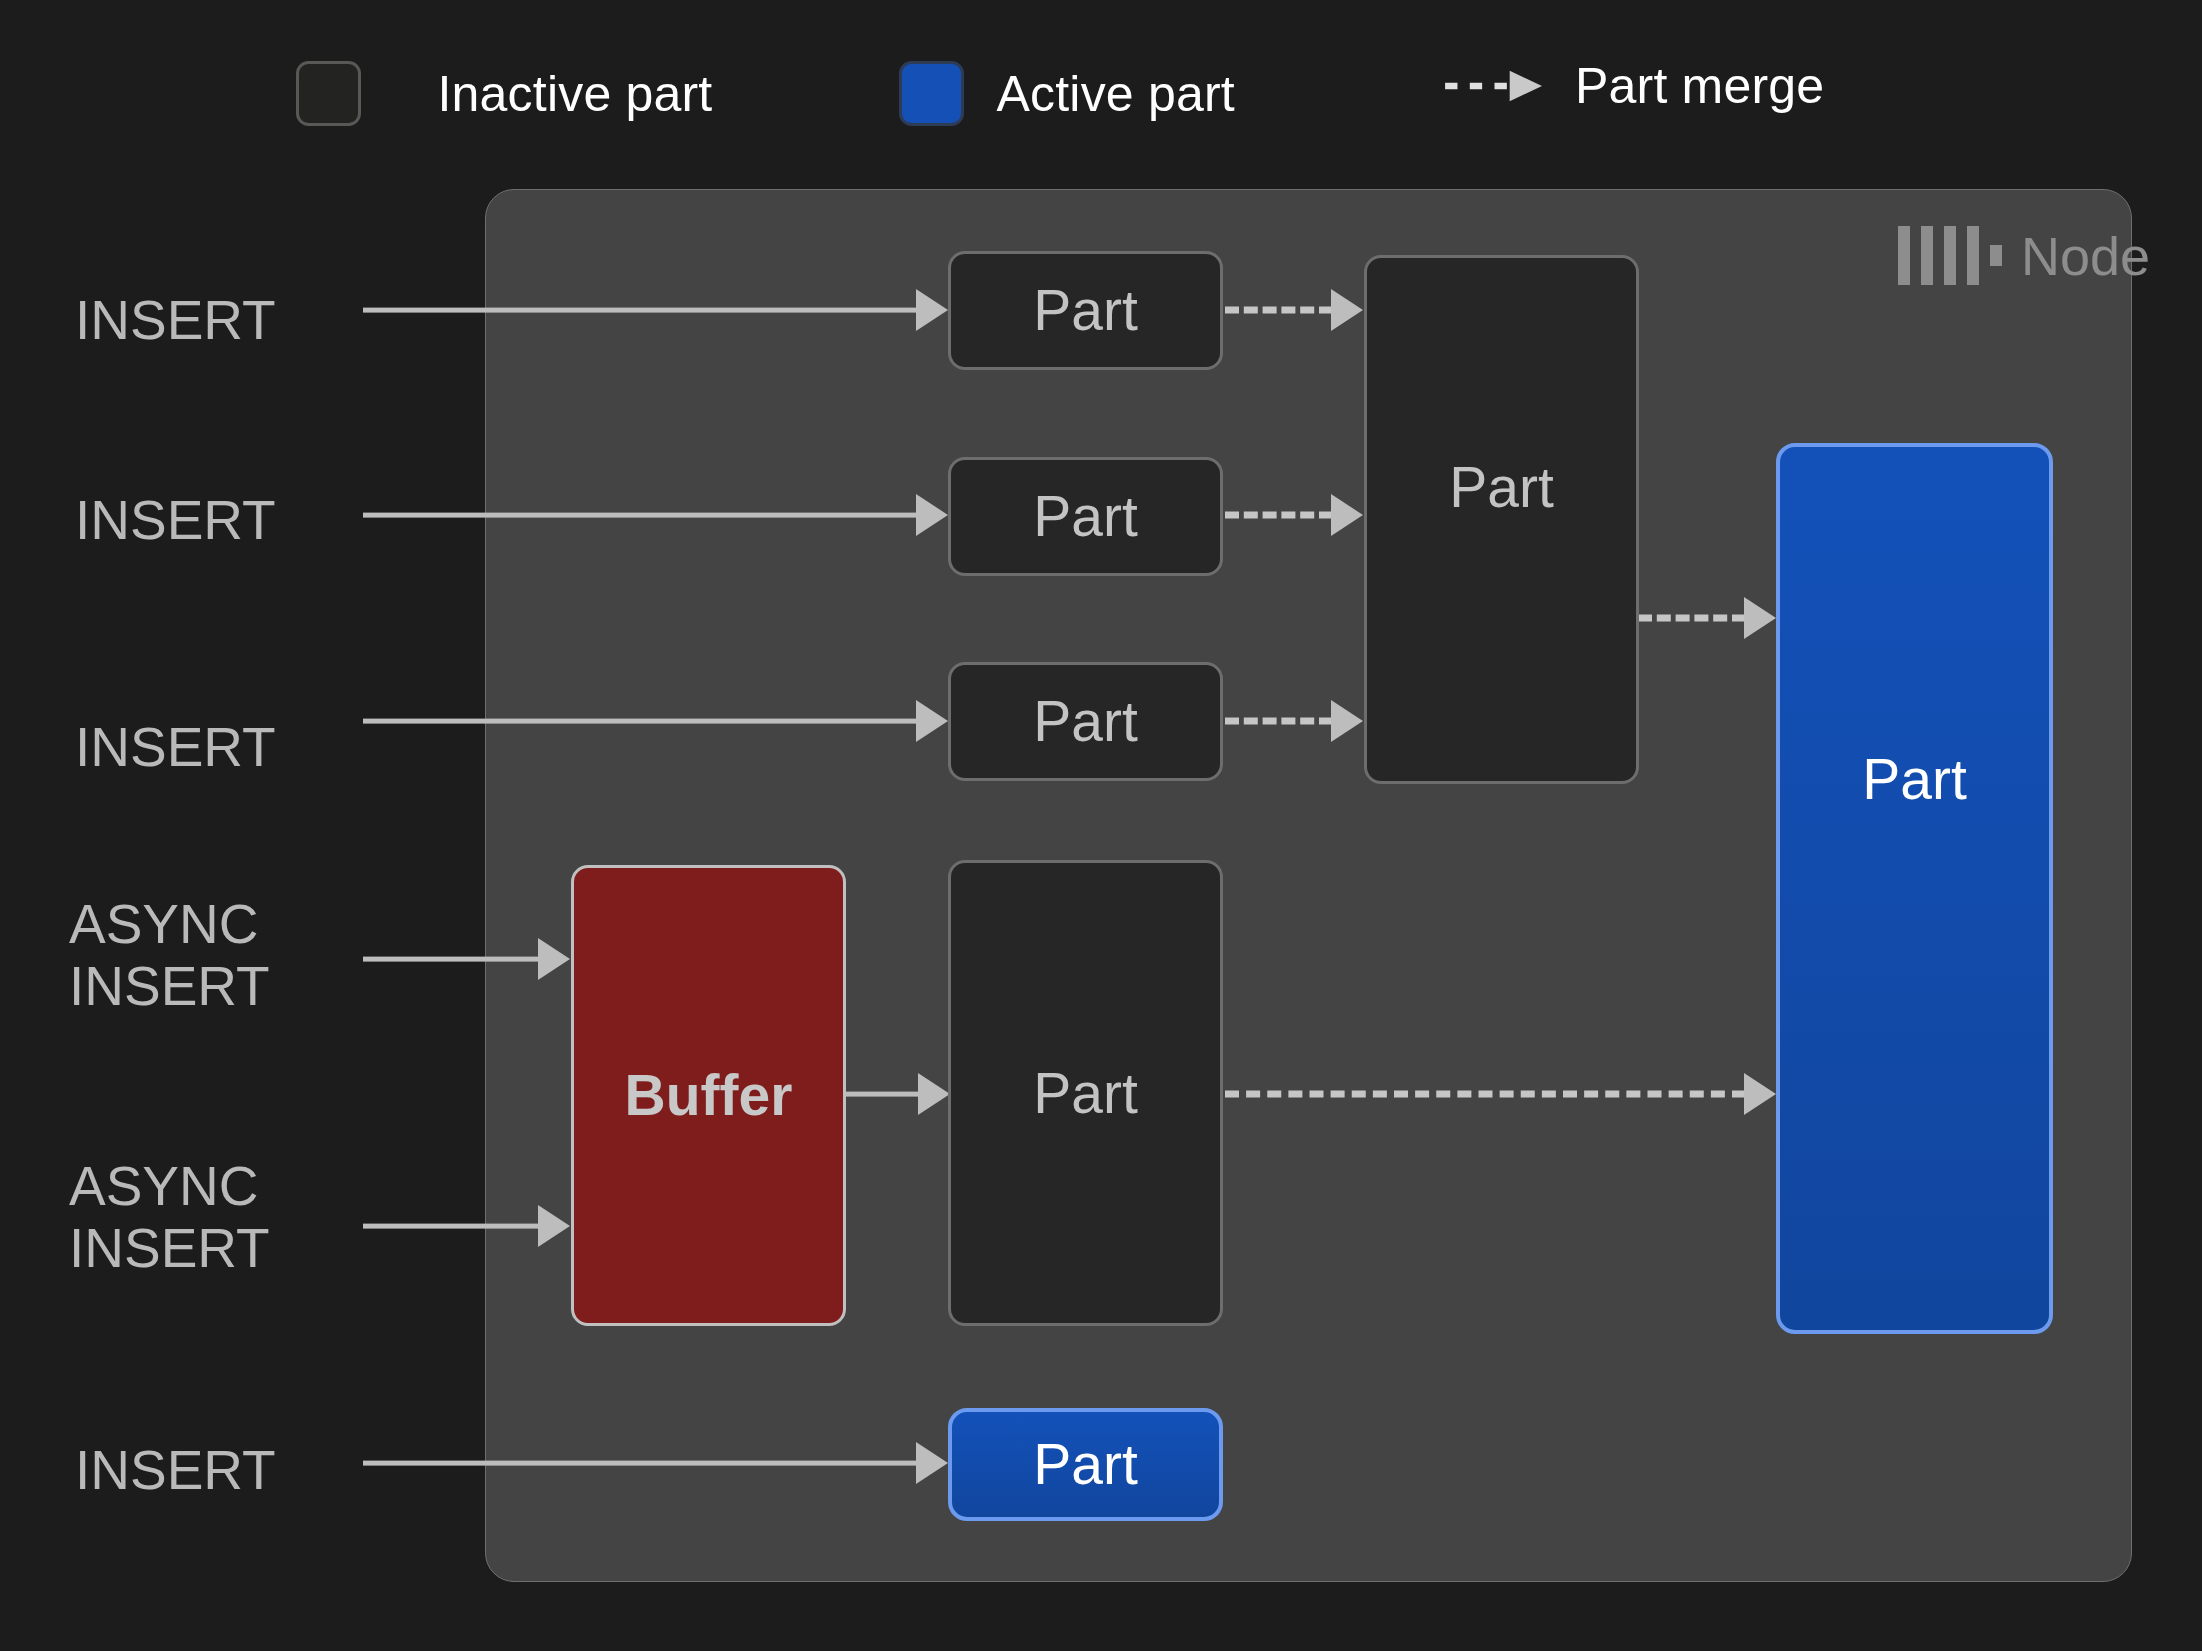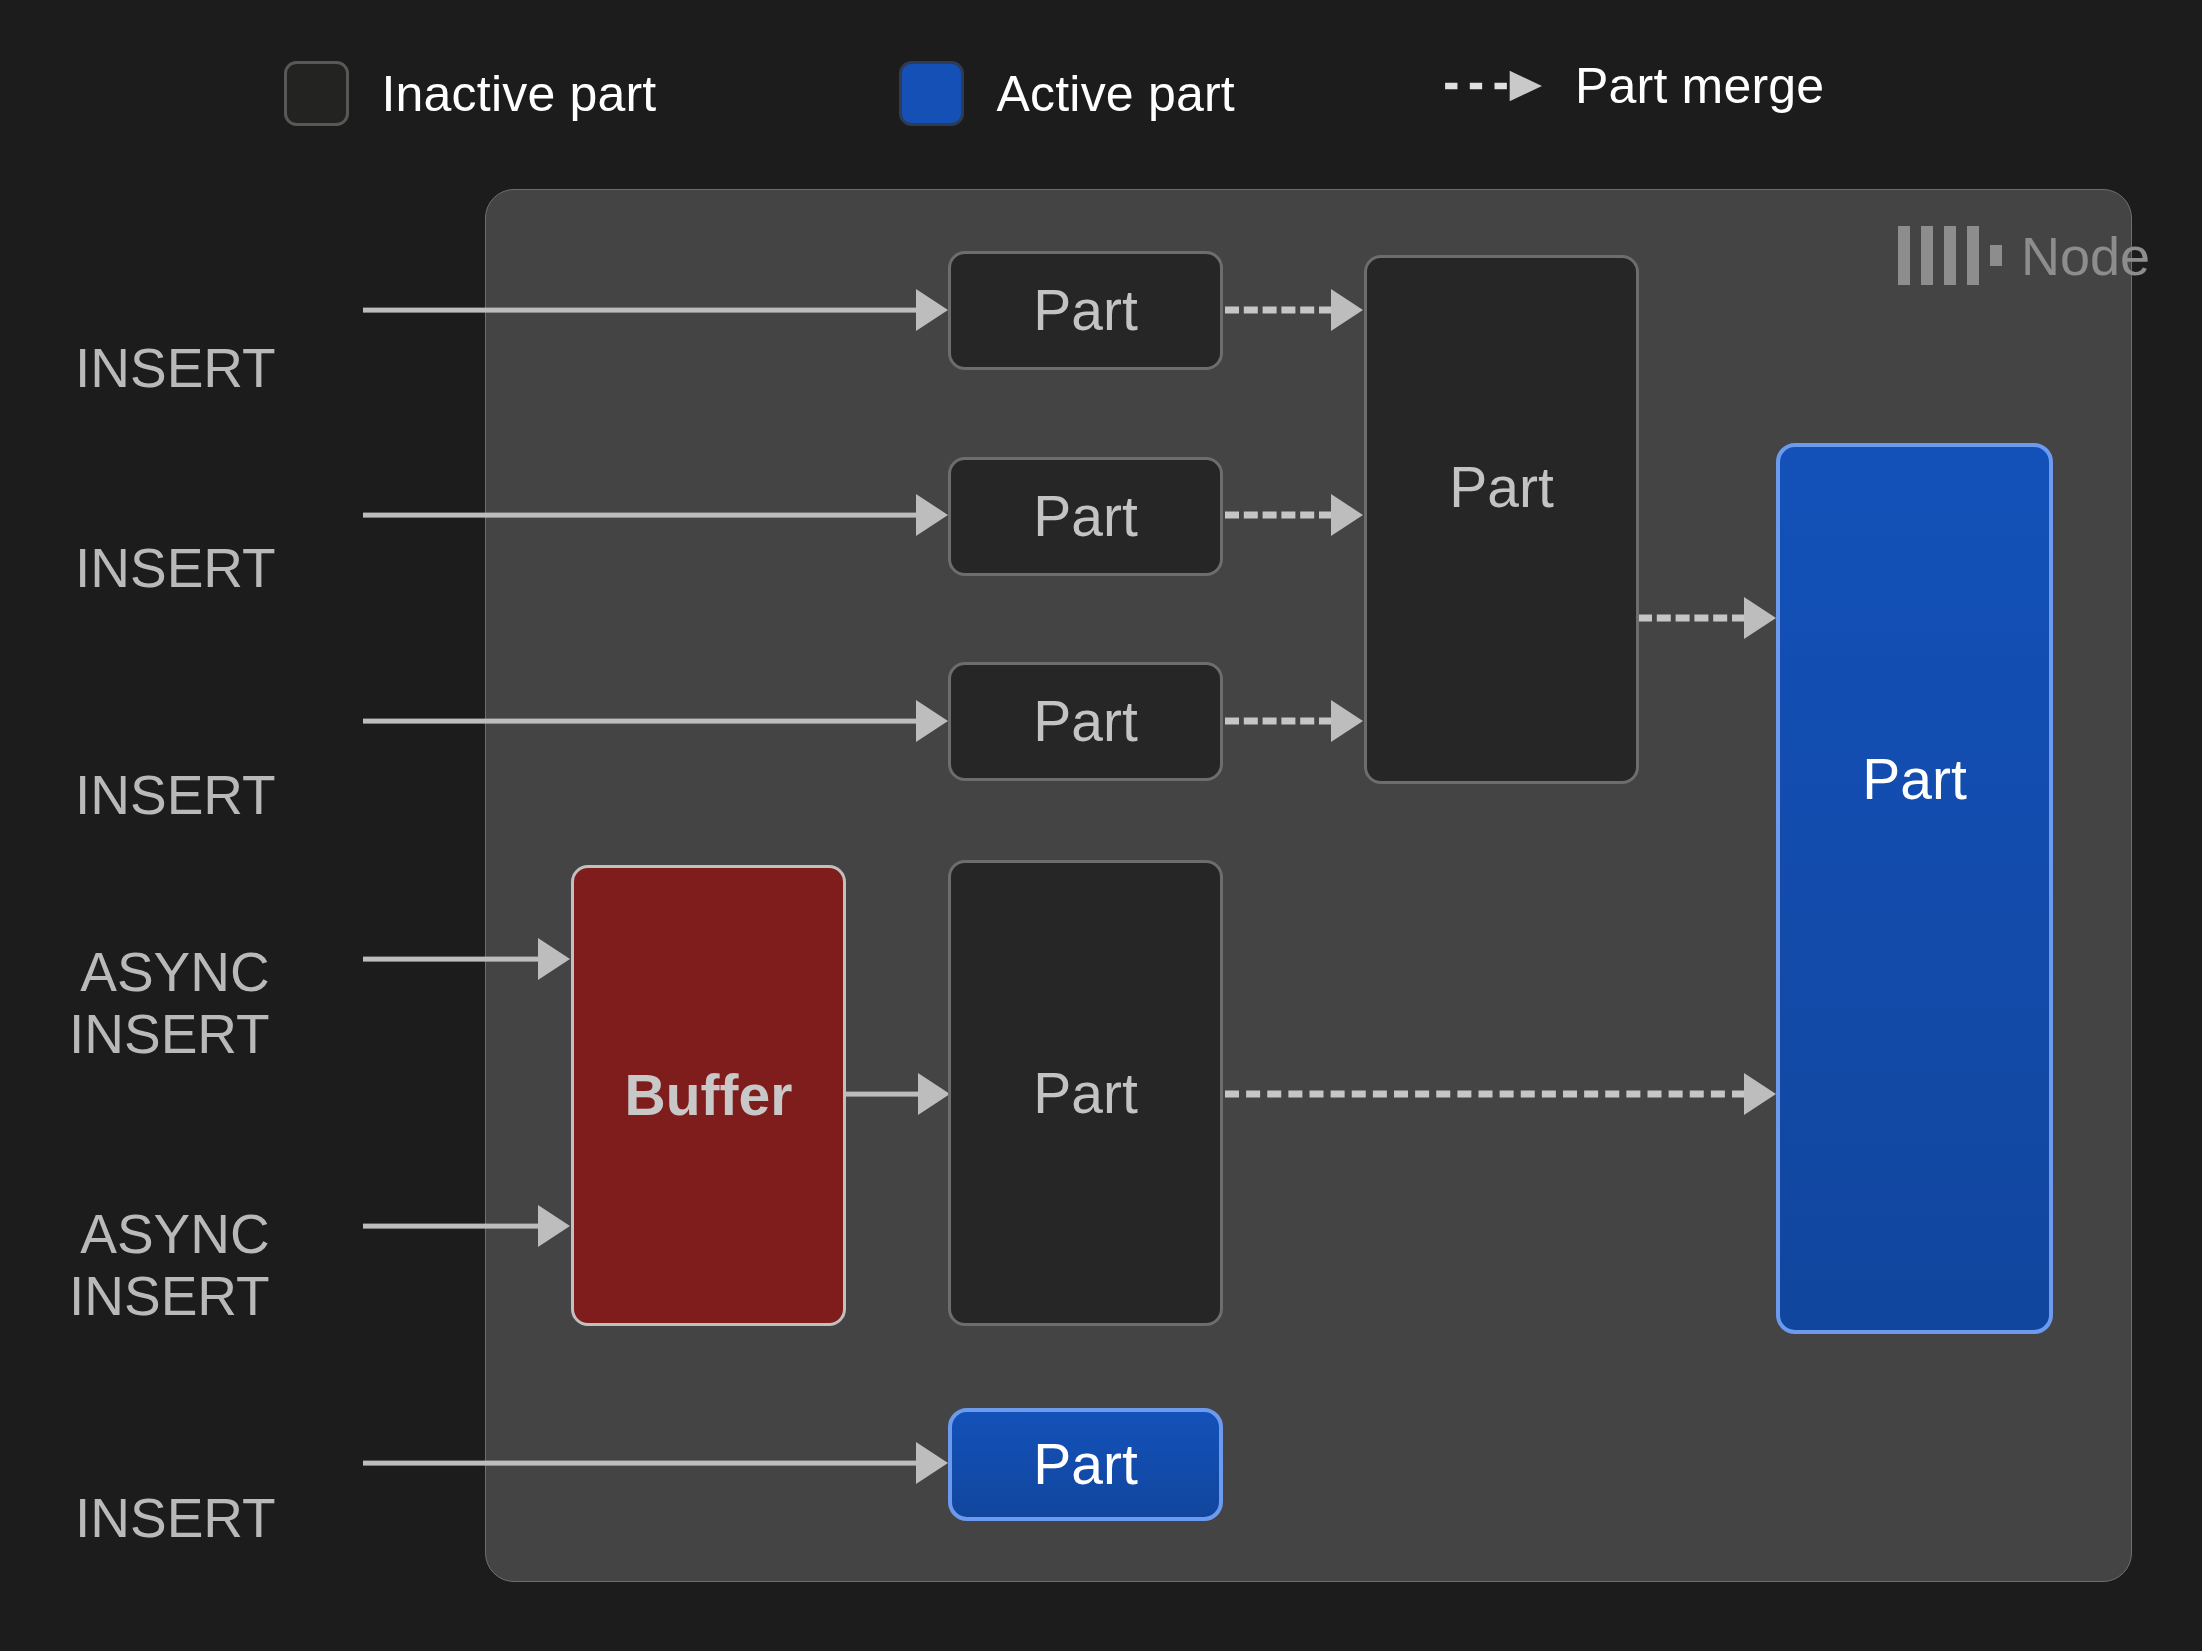--- a/index.html
+++ b/index.html
@@ -47,21 +47,21 @@
     background:linear-gradient(180deg,#1351b9 0%,#11469e 100%);
     border:4.8px solid #6b9aee;border-radius:19px;
   }
   .box.active .box-label{color:#ffffff;font-size:57px;}
   .box.buffer{background:#7f1d1d;border:3.8px solid #c0c0c0;border-radius:17px;}
   .box.buffer .box-label{color:#c8c8c8;font-size:57px;font-weight:bold;}
 
   
   .src-label{
     position:absolute;color:#b9b9b9;font-size:55px;line-height:1.12;
-    white-space:pre-line;text-align:right;margin-top:48px;
+    white-space:pre-line;text-align:left;
   }
 
   
   .conn{position:absolute;height:0;}
   .conn .line{
     position:absolute;left:0;top:0;height:4.8px;background:#bdbdbd;
     transform:translateY(-50%);
   }
   .conn .line.dashed{
     background:none;border-top:7.6px dashed #c6c6c6;height:0;
@@ -73,21 +73,21 @@
     border-color:transparent transparent transparent #bdbdbd;
   }
 </style>
 </head>
 <body>
 
 <div id="canvas">
 
   <div class="legend">
 
-    <div class="legend-item" style="left:284px;top:15.3px;">
+    <div class="legend-item" style="left:296px;top:15.3px;gap:44px;">
       <span class="sw sw-inactive"></span>
       <span class="legend-label">Inactive part</span>
     </div>
 
     <div class="legend-item" style="left:899px;top:15.3px;">
       <span class="sw sw-active"></span>
       <span class="legend-label">Active part</span>
     </div>
 
     <div class="legend-item" style="left:1443px;top:15.3px;">

